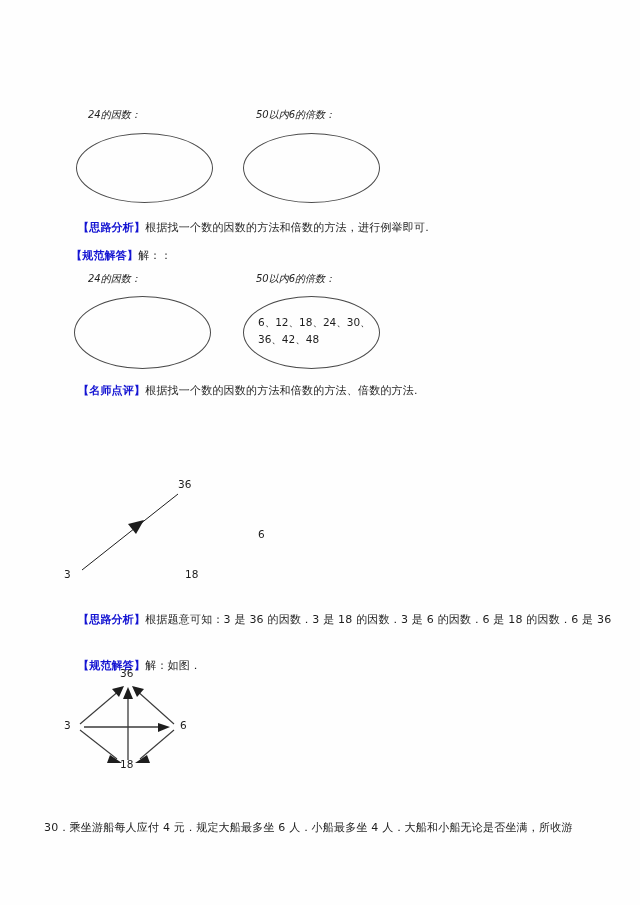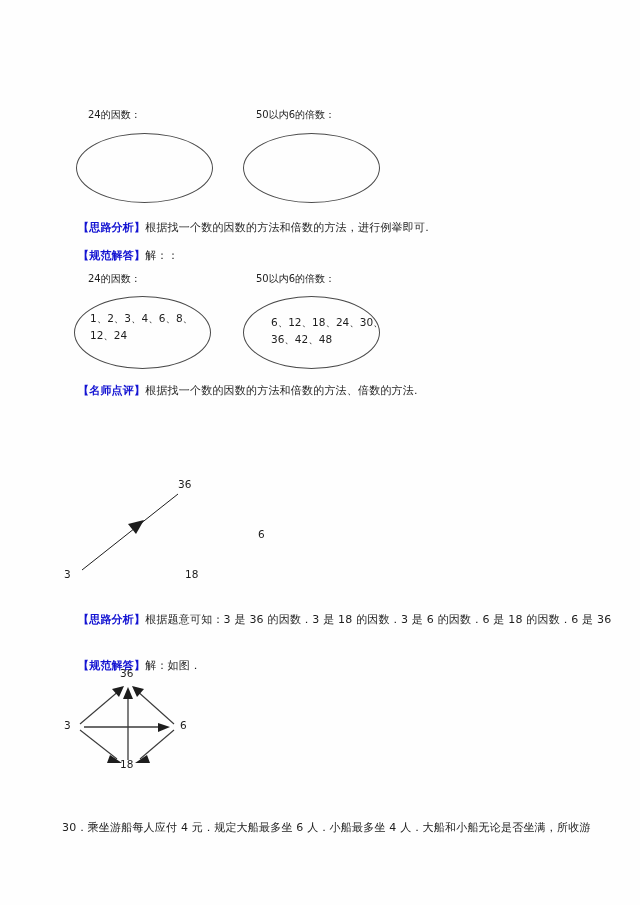--- a/index.html
+++ b/index.html
@@ -32,20 +32,21 @@
     white-space: nowrap;
   }
   .tag {
     color: #1414d2;
     font-weight: bold;
   }
   .label-small {
     font-size: 10px;
     color: #1d1d1d;
     white-space: nowrap;
+    font-style: italic;
   }
   .ellipse {
     border: 1.1px solid #4a4a4a;
     border-radius: 50%;
     box-sizing: border-box;
     background: transparent;
   }
   .ell-content {
     position: absolute;
     font-size: 10.5px;
@@ -70,38 +71,34 @@
   <div class="abs label-small" style="left:256px; top:108px;">50以内6的倍数：</div>
 
   <div class="abs ellipse" style="left:76px; top:133px; width:137px; height:70px;"></div>
 
   <div class="abs ellipse" style="left:243px; top:133px; width:137px; height:70px;"></div>
 
   <div class="abs body-text" style="left:78px; top:220px;">
     <span class="tag">【思路分析】</span><span>根据找一个数的因数的方法和倍数的方法，进行例举即可.</span>
   </div>
 
-  <div class="abs body-text" style="left:78px; top:248px;">
+  <div class="abs body-text" style="left:71px; top:248px;">
     <span class="tag">【规范解答】</span><span>解：：</span>
   </div>
 
   <div class="abs label-small" style="left:88px; top:272px;">24的因数：</div>
 
   <div class="abs label-small" style="left:256px; top:272px;">50以内6的倍数：</div>
 
   <div class="abs ellipse" style="left:74px; top:296px; width:137px; height:73px;"></div>
 
-  <div class="ell-content" style="left:90px; top:310px; width:115px;">
-    <div>1、2、3、4、6、8、</div>
-    <div>12、24</div>
-  </div>
 
   <div class="abs ellipse" style="left:243px; top:296px; width:137px; height:73px;"></div>
 
-  <div class="ell-content" style="left:258px; top:314px; width:120px;margin-left:13px;">
+  <div class="ell-content" style="left:258px; top:314px; width:120px;">
     <div>6、12、18、24、30、</div>
     <div>36、42、48</div>
   </div>
 
   <div class="abs body-text" style="left:78px; top:383px;">
     <span class="tag">【名师点评】</span><span>根据找一个数的因数的方法和倍数的方法、倍数的方法.</span>
   </div>
 
 
   <div class="abs" style="left:60px; top:472px; width:300px; height:120px;">
@@ -144,17 +141,17 @@
       <line x1="66" y1="84" x2="66" y2="17" stroke="#3a3a3a" stroke-width="1.3"></line>
       <polygon points="66,11 61,23 71,23" fill="#1d1d1d"></polygon>
     </svg>
     <div class="abs num" style="left:58px; top:-9px;">36</div>
     <div class="abs num" style="left:2px; top:43px;">3</div>
     <div class="abs num" style="left:118px; top:43px;">6</div>
     <div class="abs num" style="left:58px; top:82px;">18</div>
   </div>
 
 
-  <div class="abs body-text" style="left:62px; top:820px;">
+  <div class="abs body-text" style="left:44px; top:820px;">
     <span>30．</span><span>乘坐游船每人应付 4 元．规定大船最多坐 6 人．小船最多坐 4 人．大船和小船无论是否坐满，所收游</span>
   </div>
 
 </div>
 
 </body></html>

